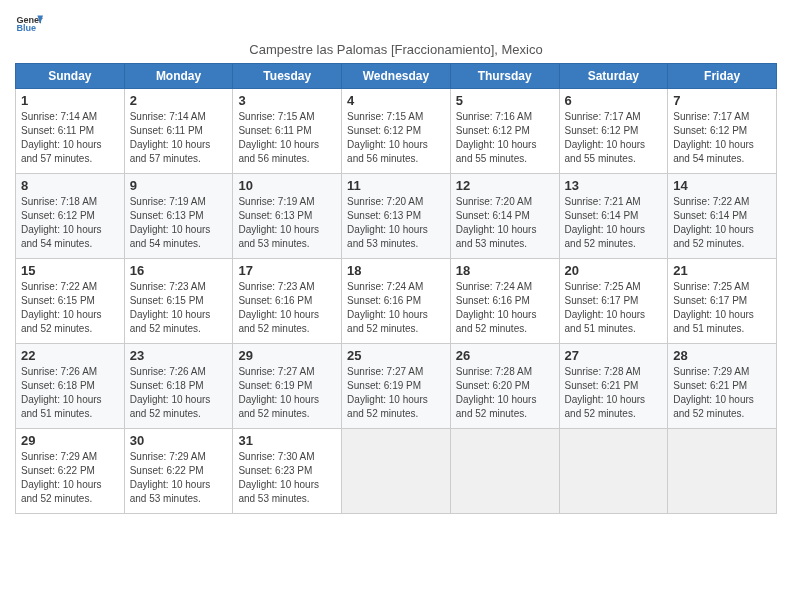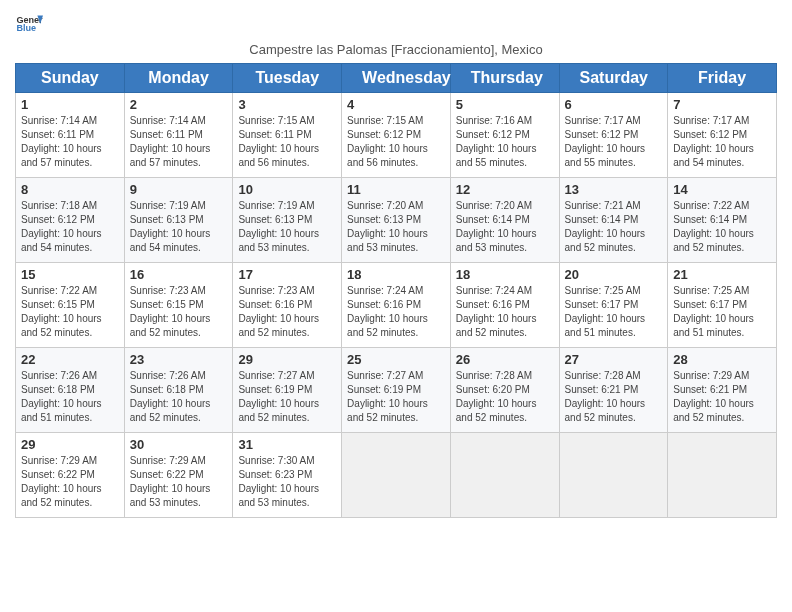--- a/index.html
+++ b/index.html
@@ -38,21 +38,21 @@
       margin-bottom: 6px;
     }
     .calendar-table {
       width: 100%;
       border-collapse: collapse;
       table-layout: fixed;
     }
     .calendar-table th {
       background-color: #3a7abf;
       color: #fff;
-      font-size: 16px;
+      font-size: 12px;
       font-weight: bold;
       padding: 5px 20px;
       text-align: center;
       border: 1px solid #2e6aa8;
     }
     .calendar-table td {
       border: 1px solid #ccc;
       vertical-align: top;
       padding: 4px 5px;
       font-size: 10.5px;

